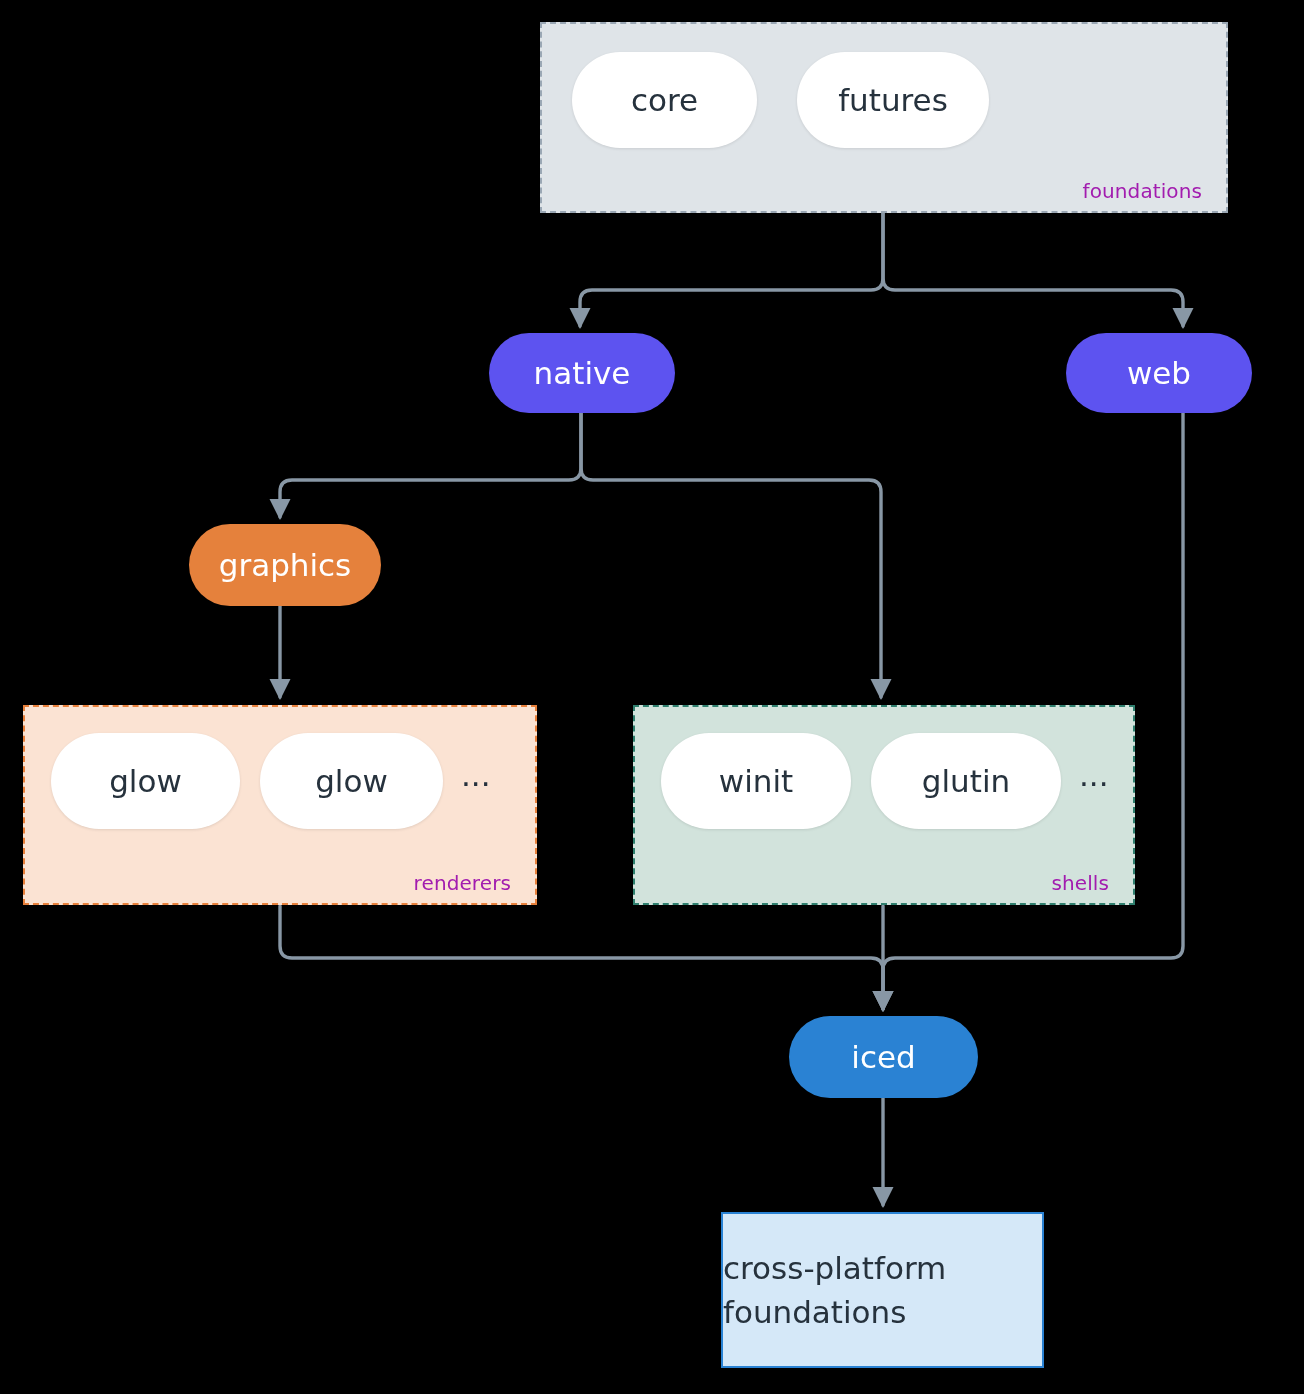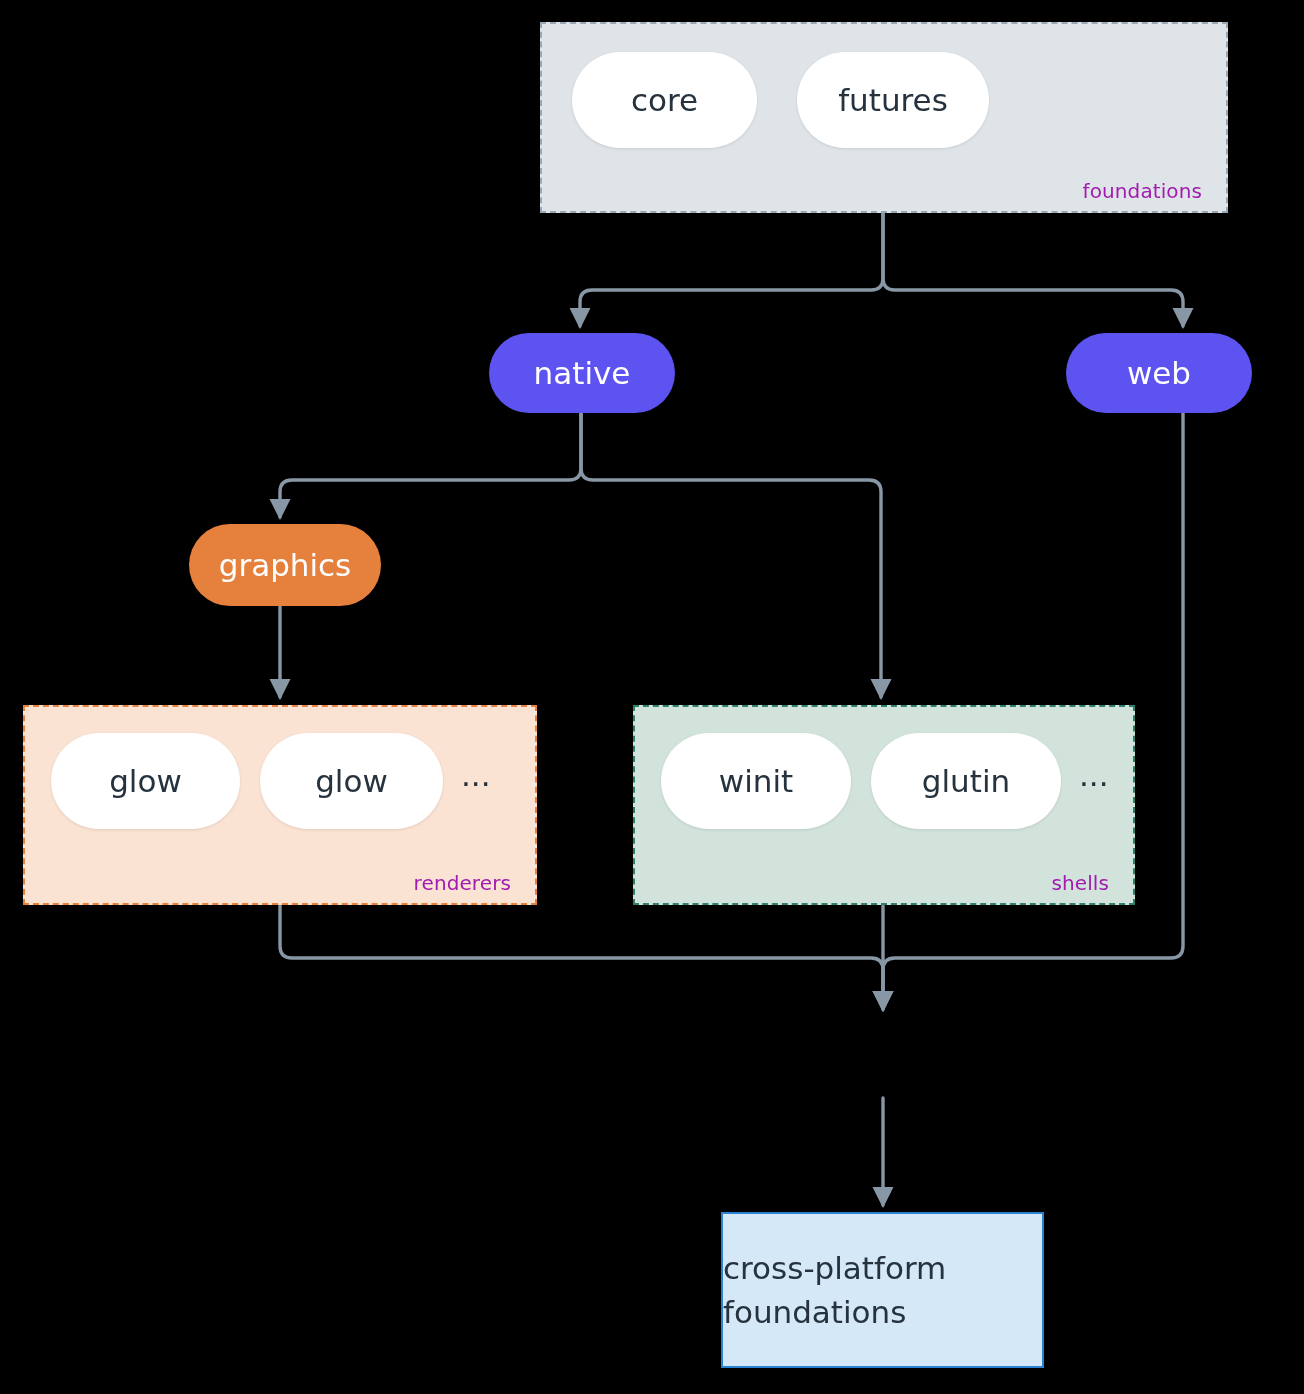--- a/index.html
+++ b/index.html
@@ -231,19 +231,20 @@
 
   <div class="group" id="group-shells">
     <div class="group-items">
       <div class="leaf w-winit">winit</div>
       <div class="leaf w-glutin">glutin</div>
       <div class="ellipsis">...</div>
     </div>
     <div class="group-label">shells</div>
   </div>
 
+  <div class="node-pill" id="node-iced">iced</div>
 
   <div id="node-application">
     <span>cross-platform</span>
     <span>foundations</span>
   </div>
 
 </div>
 
 </body></html>

